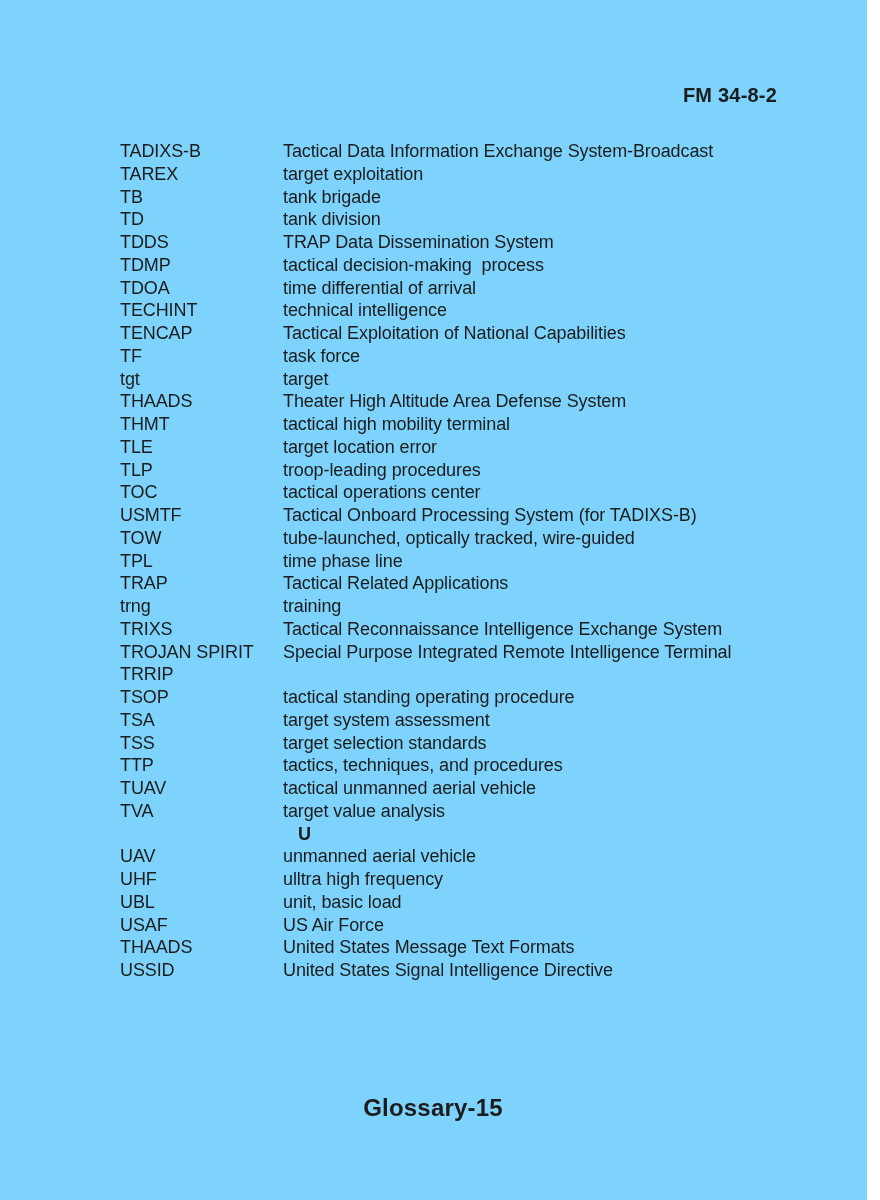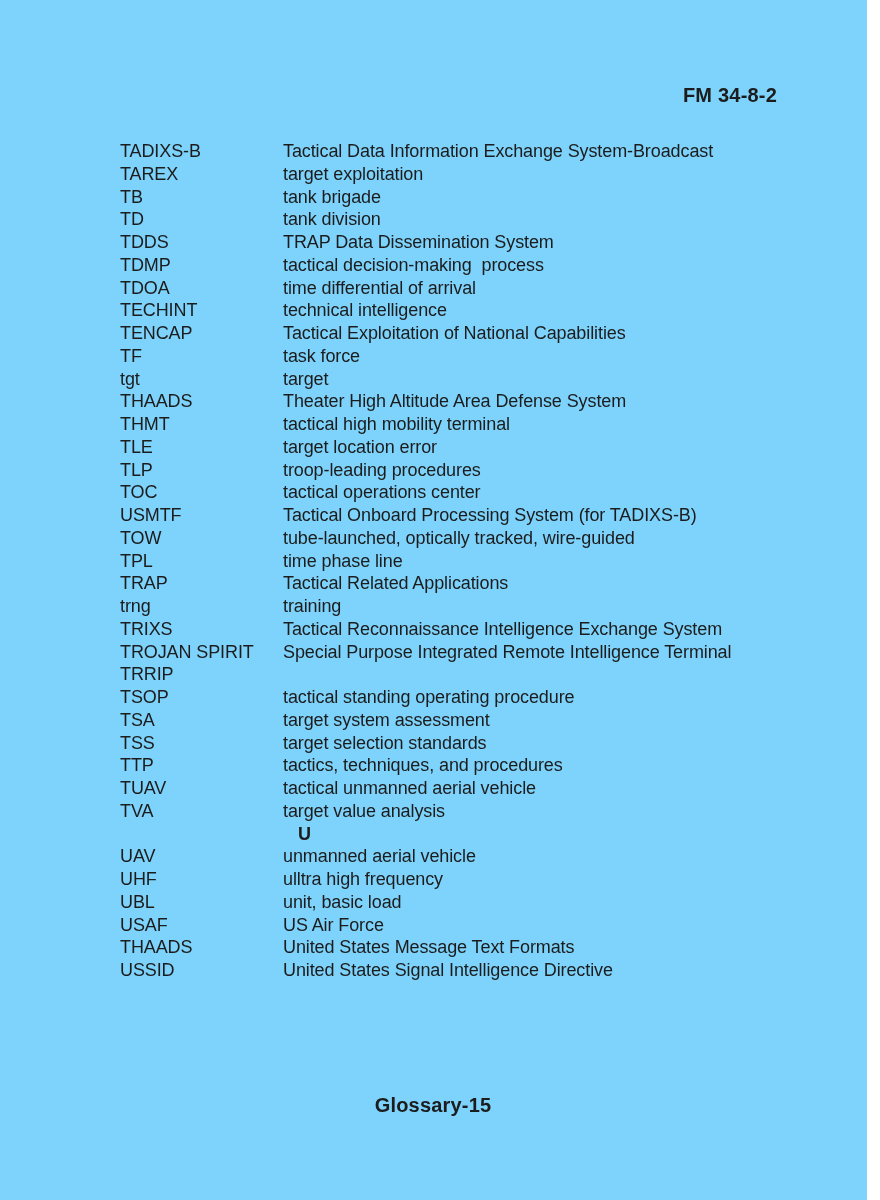--- a/index.html
+++ b/index.html
@@ -56,21 +56,21 @@
     font-weight: bold;
     line-height: 22.75px;
     padding-left: 178px;
   }
   .doc-footer {
     position: absolute;
     top: 1094px;
     left: 0;
     width: 866px;
     text-align: center;
-    font-size: 20px;
+    font-size: 24px;
     font-weight: bold;
     letter-spacing: 0.2px;
   }
 </style>
 </head>
 <body>
 
 <div class="page">
   <div class="doc-header">FM 34-8-2</div>
 

